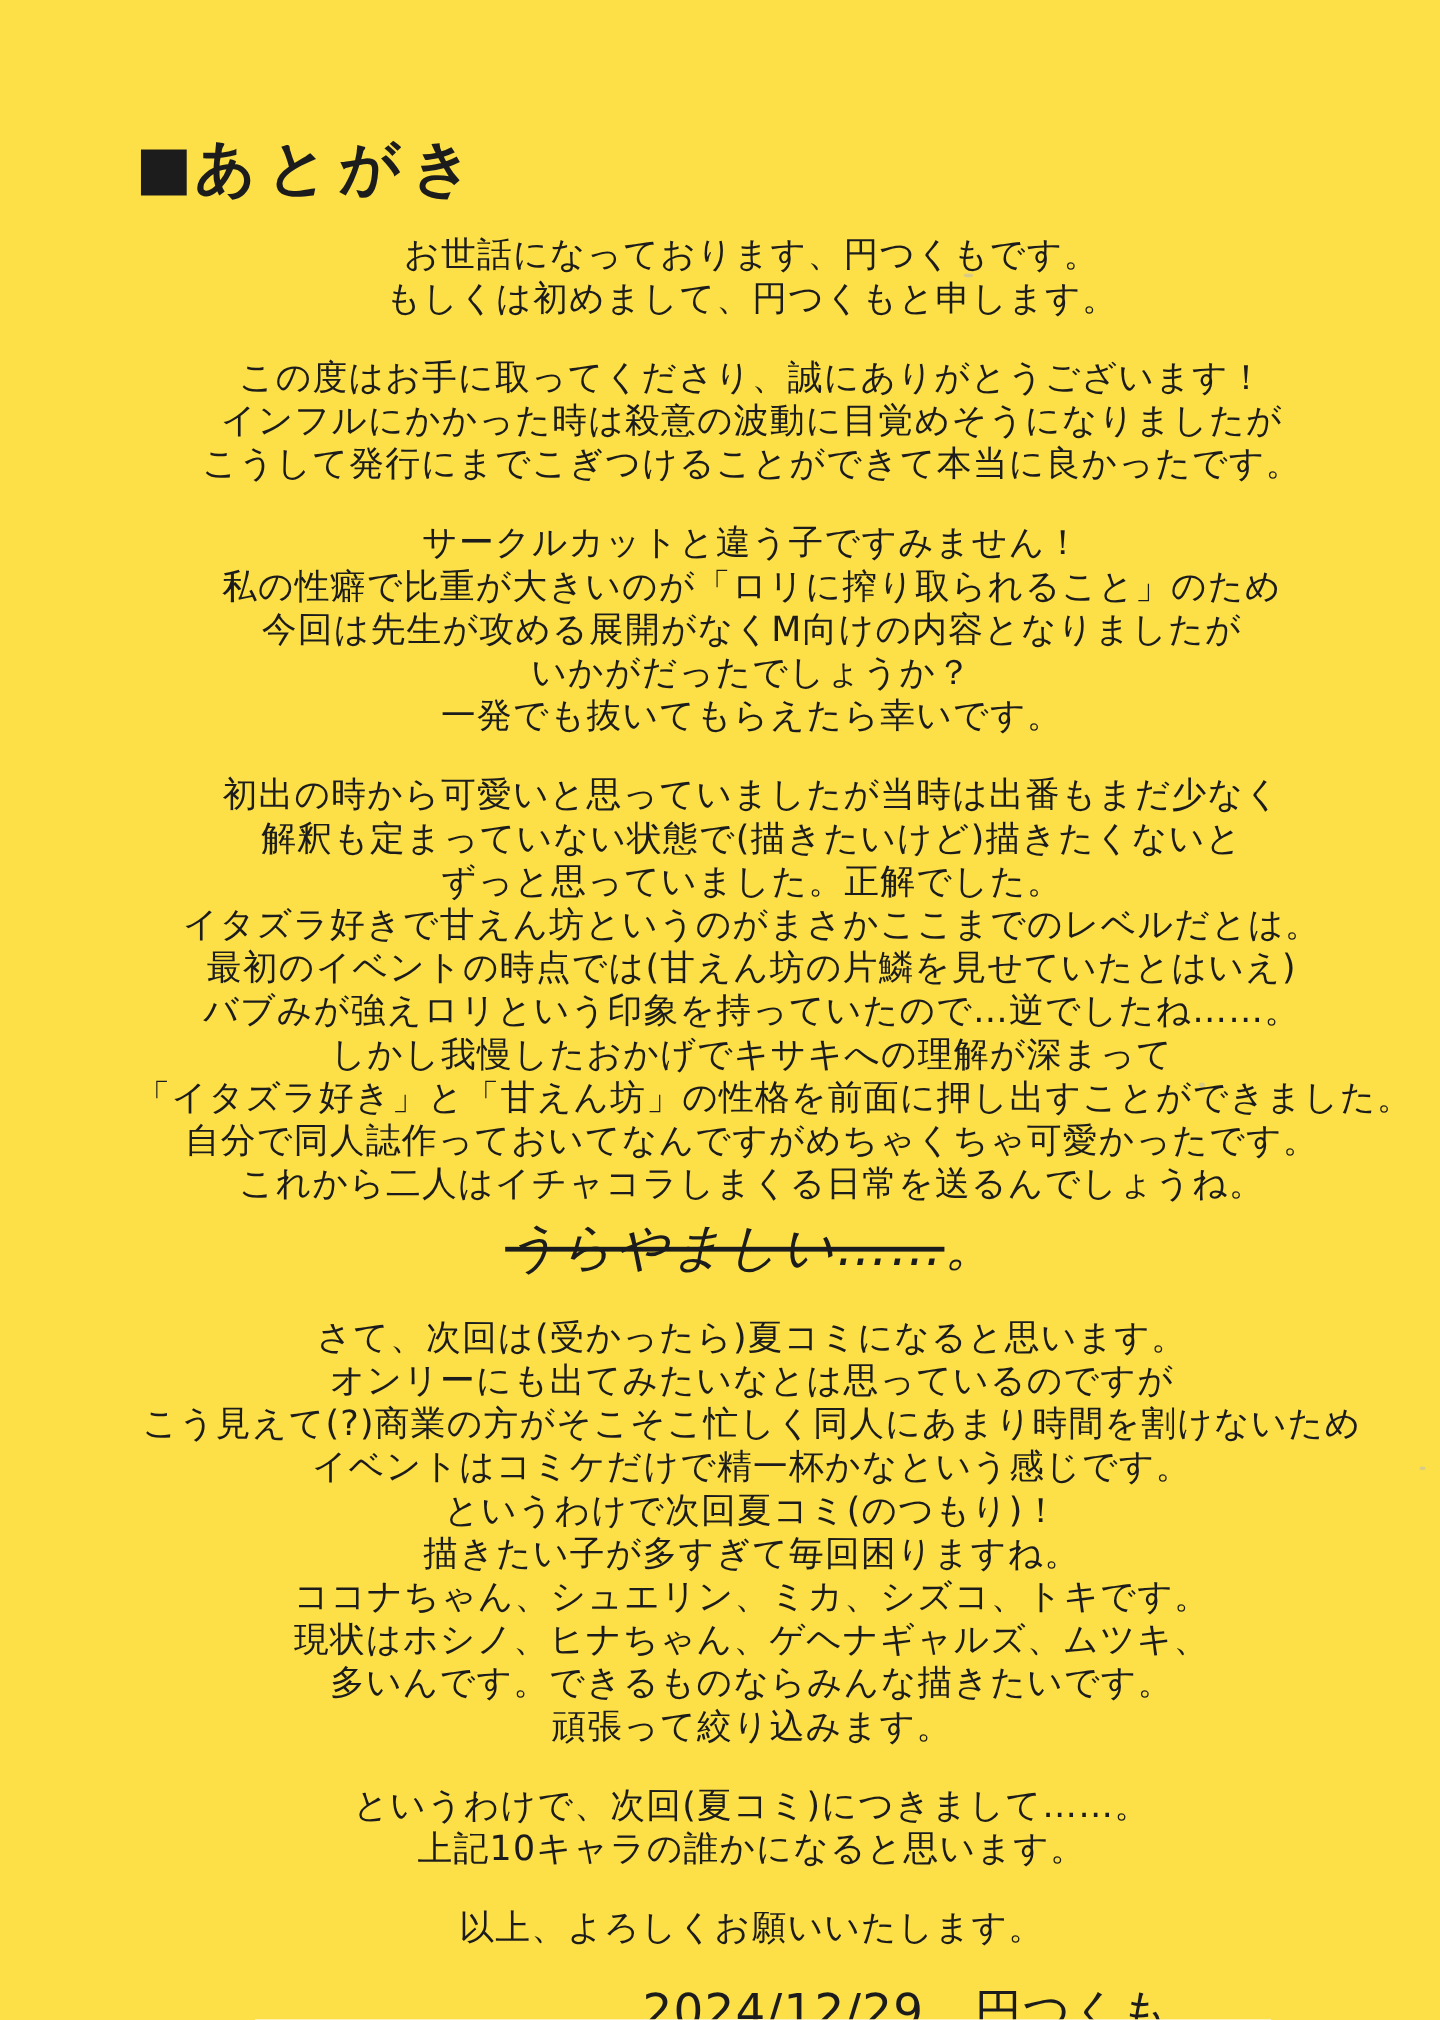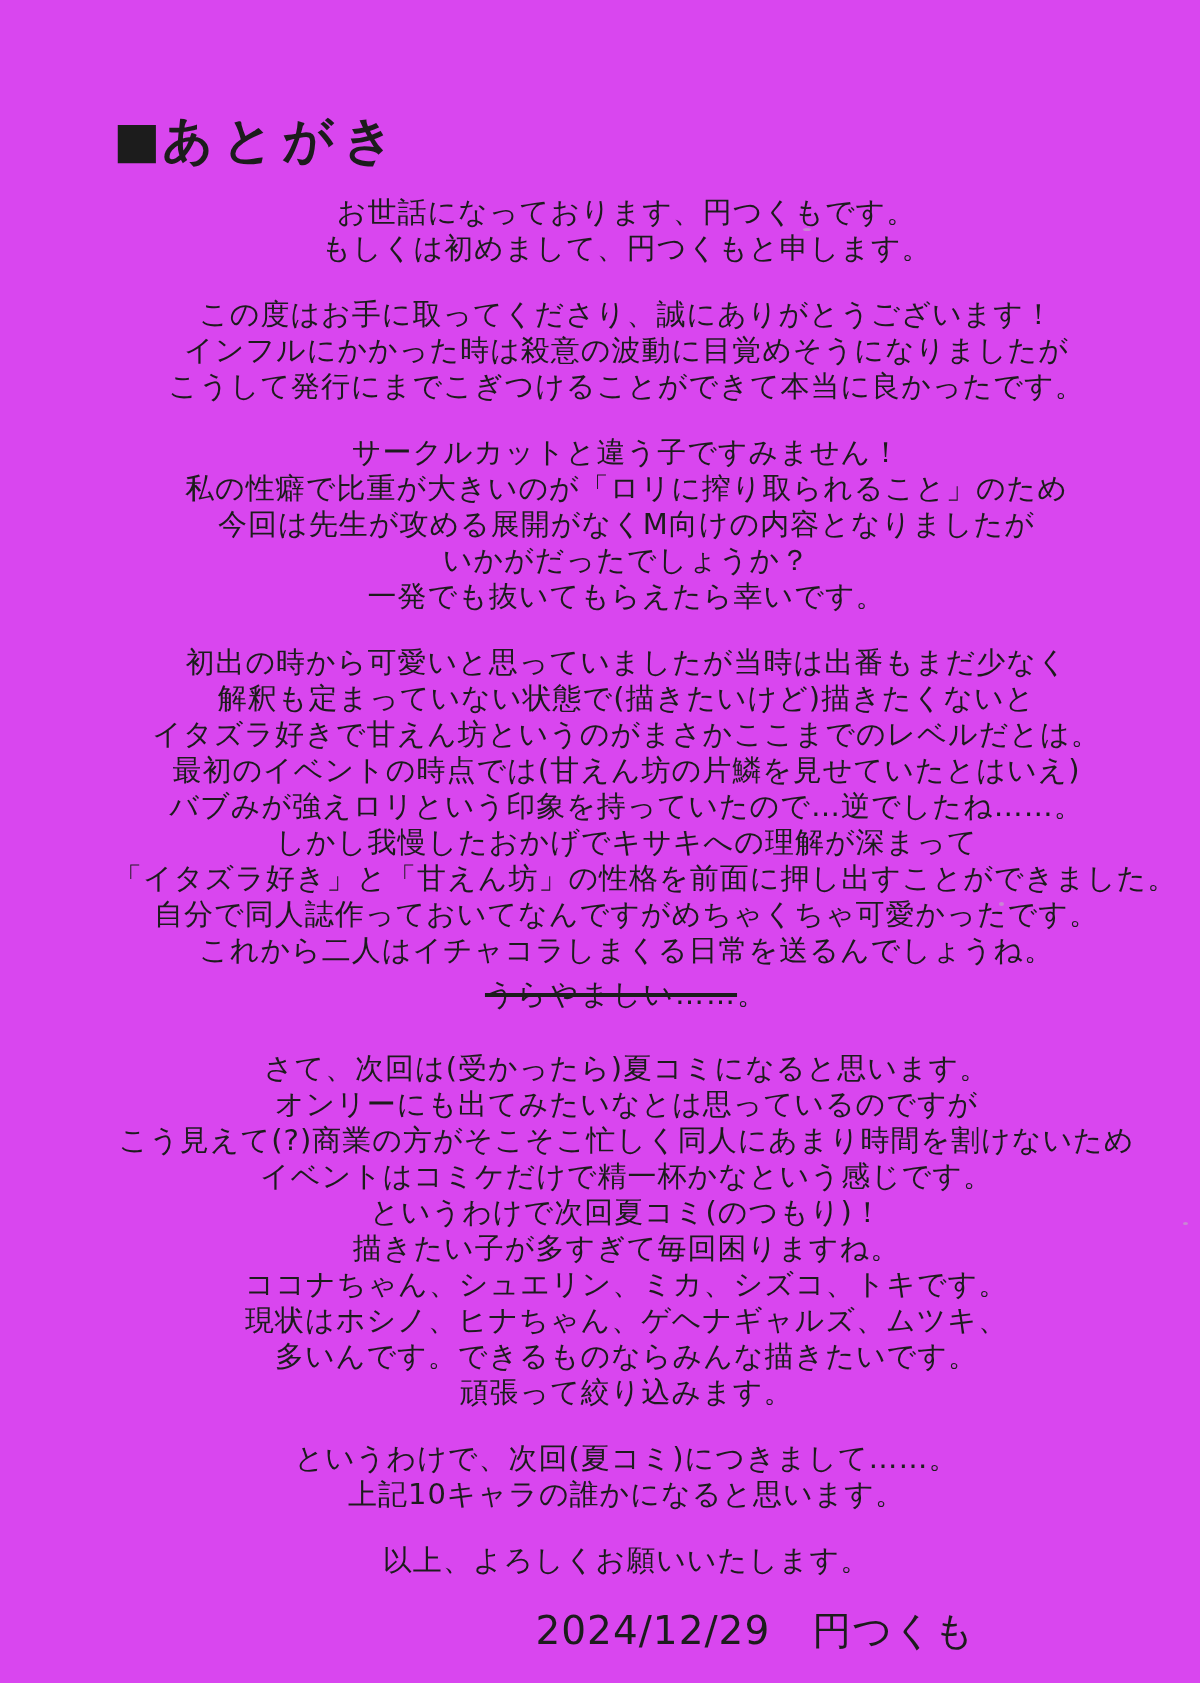--- a/index.html
+++ b/index.html
@@ -5,21 +5,21 @@
   html, body {
     margin: 0;
     padding: 0;
     background: #ffffff;
   }
   .page {
     position: relative;
     width: 1200px;
     height: 1683px;
     margin: 0 auto;
-    background: #d946ef;
+    background: #fde047;
     box-sizing: border-box;
     padding: 112px 60px 0 113px;
     font-family: "DejaVu Sans", sans-serif;
     color: #1c1c1c;
     overflow: hidden;
   }
   .title {
     margin: 0 0 26px 0;
     font-size: 50px;
     font-weight: 600;
@@ -35,24 +35,25 @@
     margin: 0 0 30px 0;
     text-align: center;
   }
   .line {
     font-size: 29px;
     line-height: 36px;
     letter-spacing: 1px;
     white-space: nowrap;
   }
   .strike-line {
-    font-size: 29px;
+    font-size: 43px;
     line-height: 52px;
     letter-spacing: 2px;
-    margin-top: 0;
+    margin-top: 10px;
+    font-style: italic;
   }
   .struck {
     text-decoration: line-through;
     text-decoration-thickness: 3.5px;
   }
   .signature {
     margin-top: 4px;
     padding-right: 165px;
     text-align: right;
     font-size: 39px;
@@ -95,20 +96,21 @@
     <div class="line">サークルカットと違う子ですみません！</div>
     <div class="line">私の性癖で比重が大きいのが「ロリに搾り取られること」のため</div>
     <div class="line">今回は先生が攻める展開がなくM向けの内容となりましたが</div>
     <div class="line">いかがだったでしょうか？</div>
     <div class="line">一発でも抜いてもらえたら幸いです。</div>
   </div>
 
   <div class="para">
     <div class="line">初出の時から可愛いと思っていましたが当時は出番もまだ少なく</div>
     <div class="line">解釈も定まっていない状態で(描きたいけど)描きたくないと</div>
+    <div class="line">ずっと思っていました。正解でした。</div>
     <div class="line">イタズラ好きで甘えん坊というのがまさかここまでのレベルだとは。</div>
     <div class="line">最初のイベントの時点では(甘えん坊の片鱗を見せていたとはいえ)</div>
     <div class="line">バブみが強えロリという印象を持っていたので…逆でしたね……。</div>
     <div class="line">しかし我慢したおかげでキサキへの理解が深まって</div>
     <div class="line">「イタズラ好き」と「甘えん坊」の性格を前面に押し出すことができました。</div>
     <div class="line">自分で同人誌作っておいてなんですがめちゃくちゃ可愛かったです。</div>
     <div class="line">これから二人はイチャコラしまくる日常を送るんでしょうね。</div>
     <div class="line strike-line"><span class="struck">うらやましい……</span><span>。</span></div>
   </div>
 

